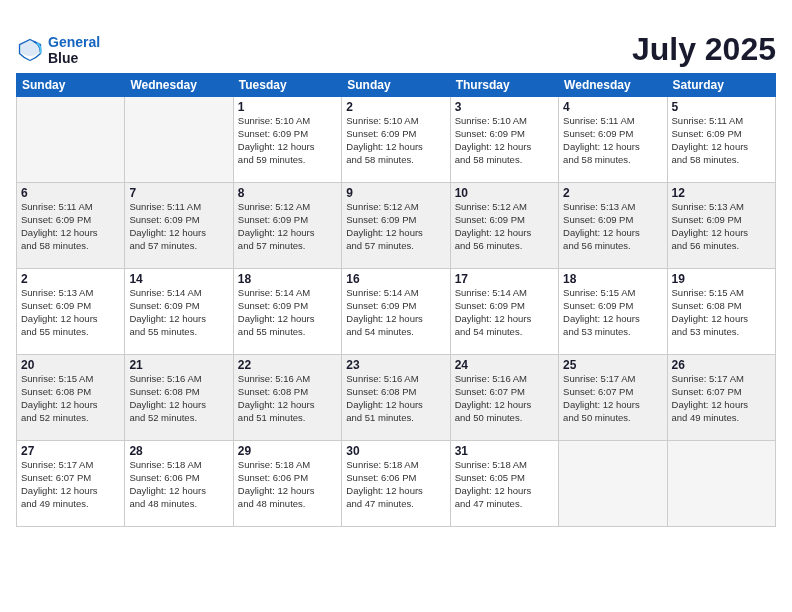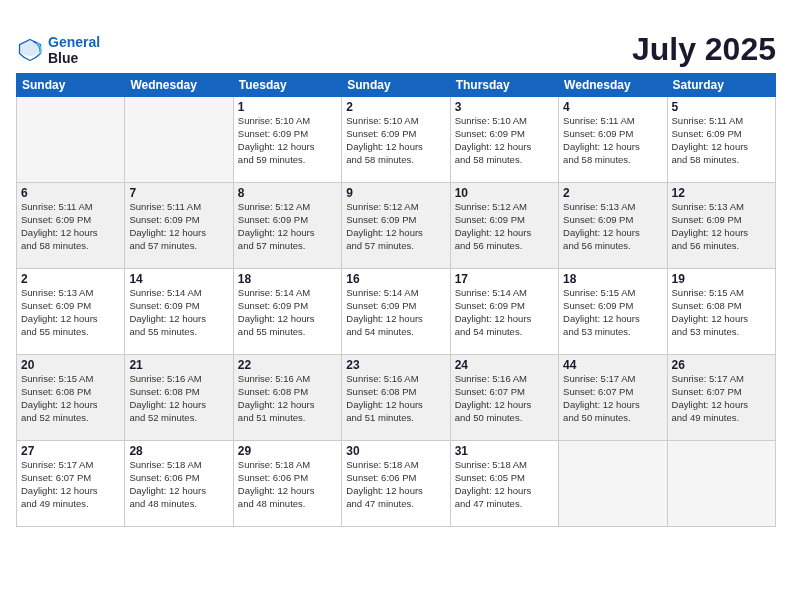--- a/index.html
+++ b/index.html
@@ -303,21 +303,21 @@
 and 51 minutes.</div>
           </td>
           <td>
             <div class="day-num">24</div>
             <div class="day-info" style="white-space: pre-line;">Sunrise: 5:16 AM
 Sunset: 6:07 PM
 Daylight: 12 hours
 and 50 minutes.</div>
           </td>
           <td>
-            <div class="day-num">44</div>
+            <div class="day-num">25</div>
             <div class="day-info" style="white-space: pre-line;">Sunrise: 5:17 AM
 Sunset: 6:07 PM
 Daylight: 12 hours
 and 50 minutes.</div>
           </td>
           <td>
             <div class="day-num">26</div>
             <div class="day-info" style="white-space: pre-line;">Sunrise: 5:17 AM
 Sunset: 6:07 PM
 Daylight: 12 hours

